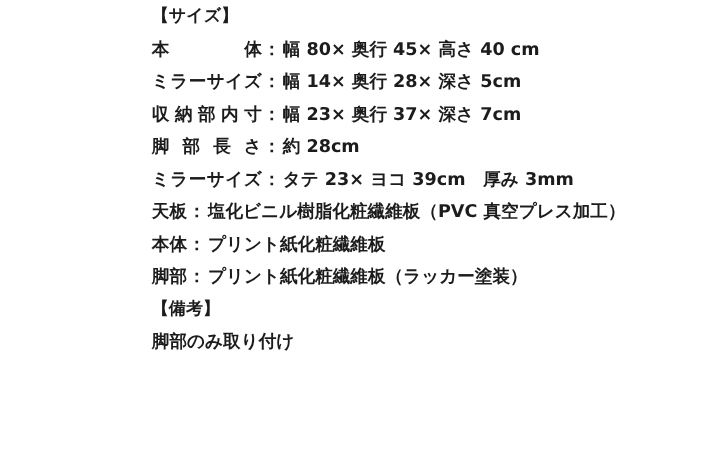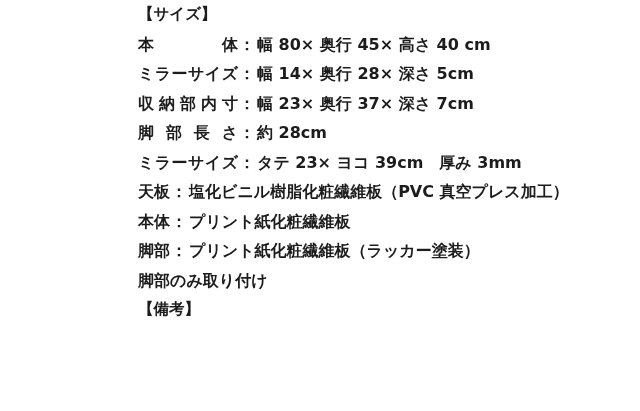--- a/index.html
+++ b/index.html
@@ -85,18 +85,18 @@
     </div>
 
     <div class="line row">
       <span>本体</span><span class="colon">：</span><span>プリント紙化粧繊維板</span>
     </div>
 
     <div class="line row">
       <span>脚部</span><span class="colon">：</span><span>プリント紙化粧繊維板（ラッカー塗装）</span>
     </div>
 
+    <div class="line heading">【備考】</div>
+
     <div class="line">脚部のみ取り付け</div>
-
-    <div class="line heading">【備考】</div>
 
   </div>
 </div>
 
 </body></html>

